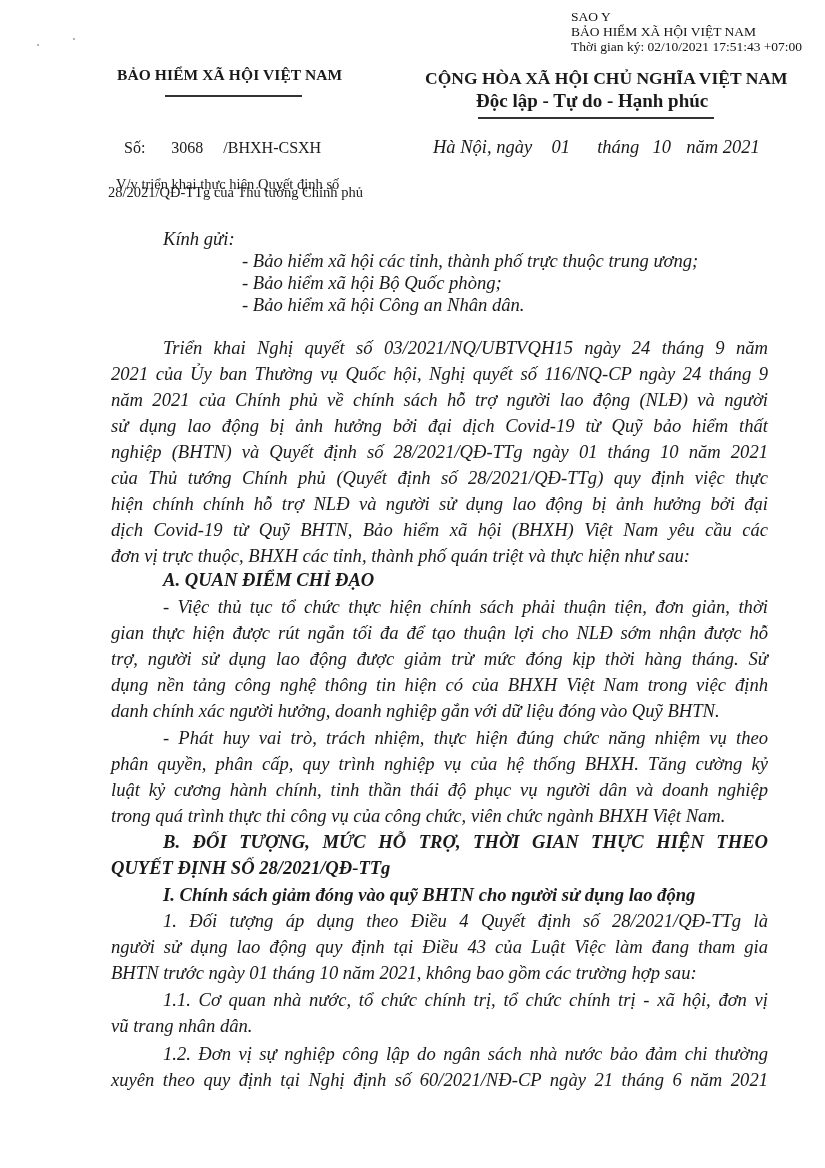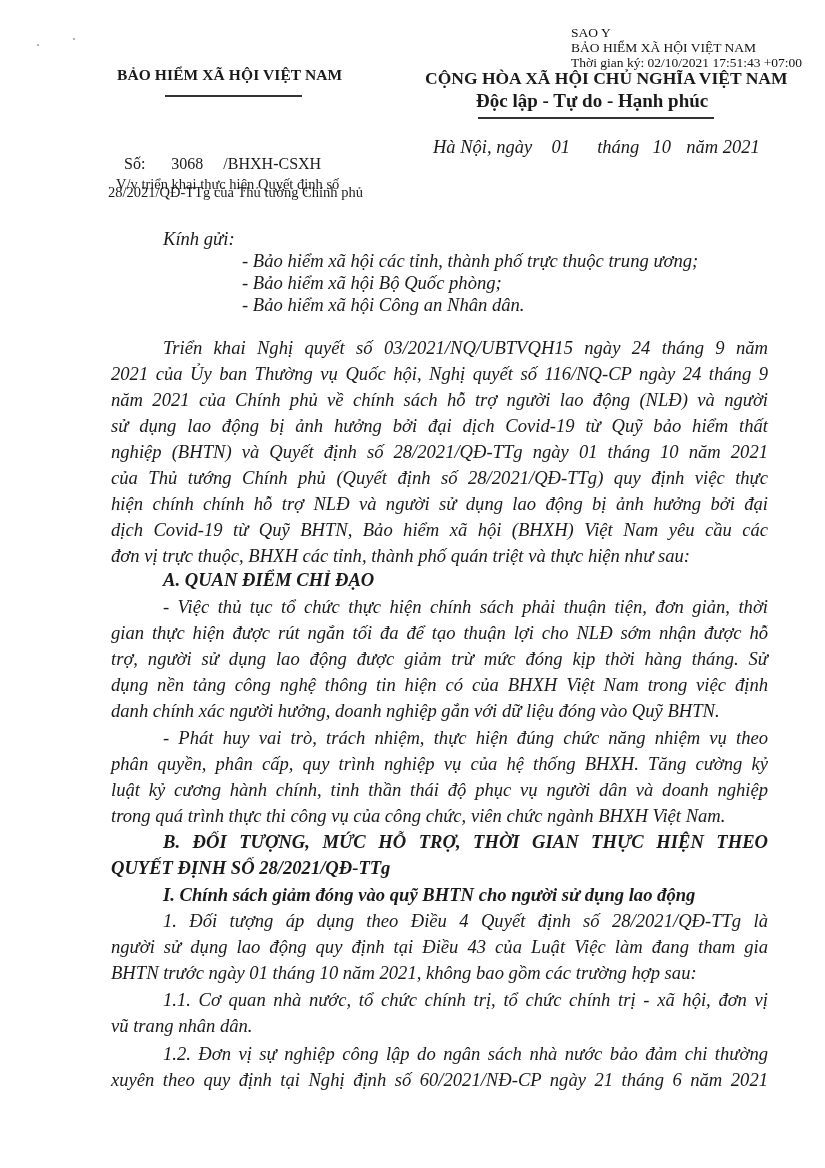--- a/index.html
+++ b/index.html
@@ -1,19 +1,19 @@
 <!DOCTYPE html>
 <html><head>
   <meta charset="utf-8">
   <style>
     html, body { margin: 0; padding: 0; background: #ffffff; }
     body { width: 825px; height: 1168px; position: relative; overflow: hidden;
            font-family: "Liberation Serif", "DejaVu Serif", serif; color: #1a1a1a; }
     .abs { position: absolute; white-space: nowrap; }
-    .stamp { font-size: 13.5px; line-height: 15px; color: #111; margin-top: 16px; }
+    .stamp { font-size: 13.5px; line-height: 15px; color: #111; }
     .org { font-size: 15.5px; font-weight: bold; letter-spacing: 0.1px; }
     .nation { font-size: 17.5px; font-weight: bold; }
     .motto { font-size: 19px; font-weight: bold; }
     .rule { position: absolute; height: 1.5px; background: #333; }
     .meta { font-size: 16px; }
     .date { font-size: 18.5px; font-style: italic; text-align: center; }
     .body18 { font-size: 18.6px; font-style: italic; }
     .just { text-align: justify; text-align-last: justify; white-space: nowrap; }
     .bold { font-weight: bold; }
     .speck { position: absolute; width: 2px; height: 2px; background: #999; border-radius: 1px; }
@@ -26,21 +26,21 @@
   <div class="abs stamp" style="left:571px;top:24px;">BẢO HIỂM XÃ HỘI VIỆT NAM</div>
   <div class="abs stamp" style="left:571px;top:39px;">Thời gian ký: 02/10/2021 17:51:43 +07:00</div>
 </div>
 
 <div class="speck" style="left:37px;top:44px;"></div>
 <div class="speck" style="left:73px;top:38px;"></div>
 
 <div>
   <div class="abs org" style="left:117px;top:66px;">BẢO HIỂM XÃ HỘI VIỆT NAM</div>
   <div class="rule" style="left:165px;top:95px;width:137px;"></div>
-  <div class="abs meta" style="left:124px;top:139px;margin-top:16px;">
+  <div class="abs meta" style="left:124px;top:139px;">
     <span>Số:</span>
     <span style="display:inline-block;width:18px;"></span>
     <span>3068</span>
     <span style="display:inline-block;width:12px;"></span>
     <span>/BHXH-CSXH</span>
   </div>
   <div class="abs" style="left:116px;top:164px;font-size:14.5px;margin-top:12px;">V/v triển khai thực hiện Quyết định số</div>
   <div class="abs" style="left:108px;top:184px;font-size:14.5px;">28/2021/QĐ-TTg của Thủ tướng Chính phủ</div>
 </div>
 

